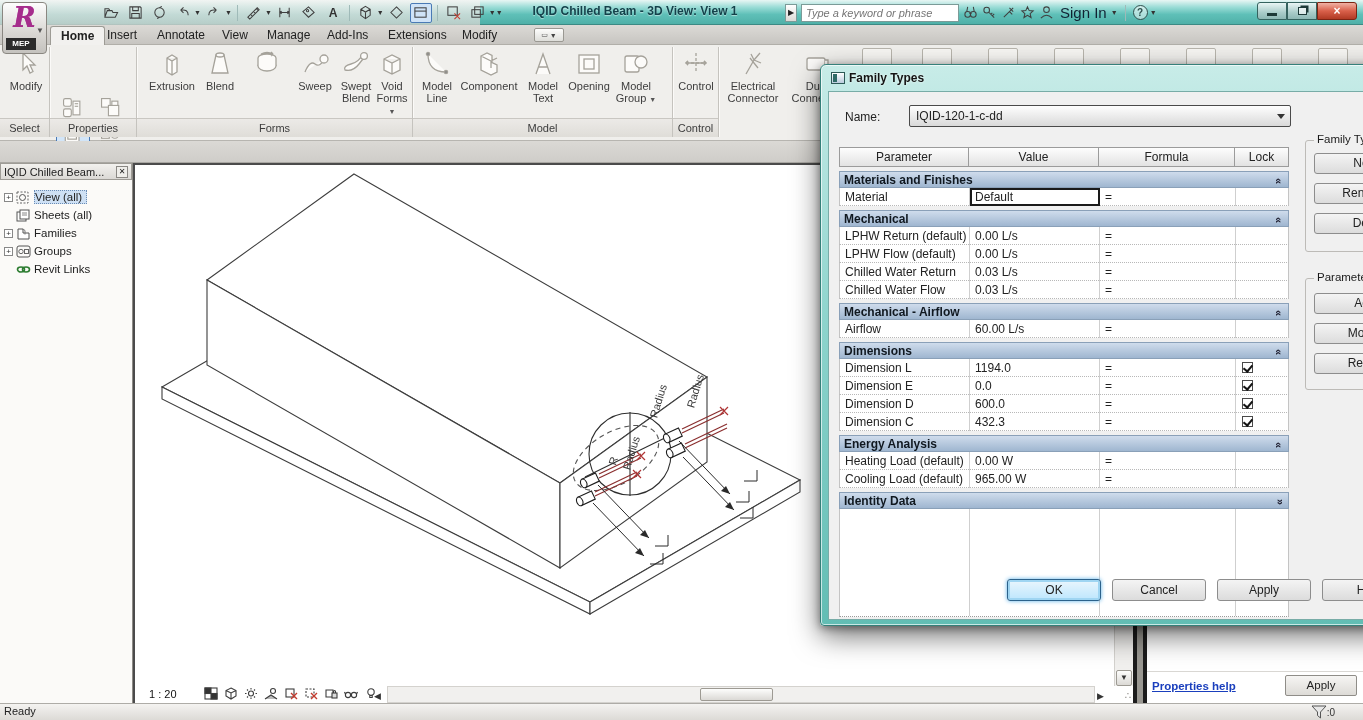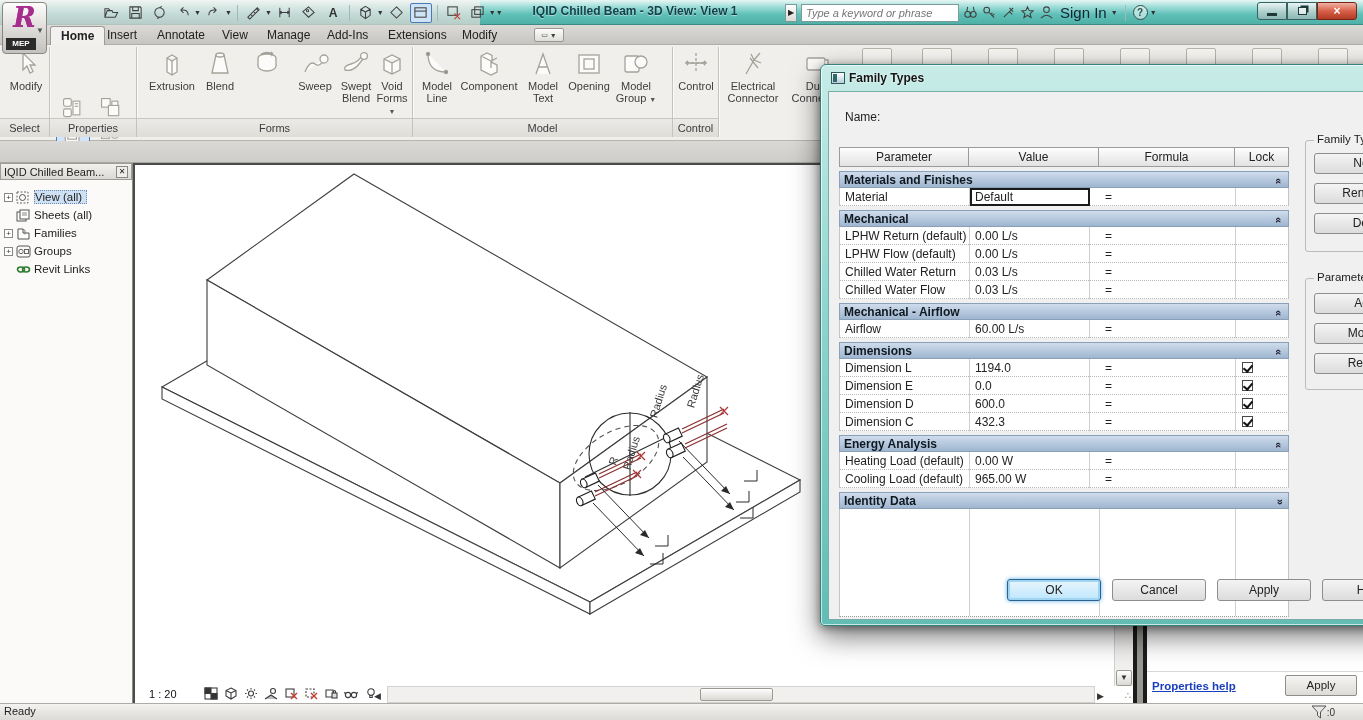--- a/index.html
+++ b/index.html
@@ -134,21 +134,21 @@
     font-size:12px; text-align:center; line-height:18px; }
   .tsec { position:absolute; left:0; width:450px; height:17px; background:linear-gradient(#cfdcec,#9fb6d0);
     border:1px solid #8aa0b8; font-weight:bold; font-size:12px; padding:1px 4px; color:#101820; }
   .tsec .chev { position:absolute; right:6px; top:3px; font-weight:bold; font-size:11px; color:#223; display:inline-block; transform:rotate(90deg); }
   .tsec .chev.down { transform:rotate(-90deg); }
   .trow { position:absolute; left:0; width:450px; height:18px; background:#fff; border-left:1px solid #c4c4c4;
     border-right:1px solid #c4c4c4; border-bottom:1px dotted #b8b8b8; }
   .tc { position:absolute; top:0; height:18px; font-size:12px; padding:2px 0 0 5px; border-right:1px solid #cfcfcf;
     white-space:nowrap; overflow:hidden; }
   .tc.p { left:0; width:130px; }
-  .tc.v { left:130px; width:120px; }
+  .tc.v { left:130px; width:130px; }
   .tc.f { left:260px; width:136px; color:#222; }
   .tc.l { left:396px; width:53px; border-right:none; }
   .tc.v.focus { outline:2px solid #1a1a1a; outline-offset:-2px; }
   .cb { position:absolute; left:6px; top:3px; width:11px; height:11px; border:1px solid #4a4a4a; background:#fff; }
   .cb::after { content:""; position:absolute; left:2px; top:0px; width:4px; height:7px; border:solid #141414;
     border-width:0 2px 2px 0; transform:rotate(40deg); }
   .temptyarea { position:absolute; left:0; top:417px; width:450px; height:53px; background:#fff;
     border:1px solid #c4c4c4; border-top:none; border-bottom:1px dotted #9a9a9a; }
   .temptyarea i { position:absolute; top:0; width:1px; height:100%; background:#cfcfcf; }
   .dlgbtn { position:absolute; height:22px; width:94px; background:linear-gradient(#f4f4f4,#dcdcdc);
@@ -686,20 +686,24 @@
         </svg>
       <span>:0</span>
     </span>
   </div>
 
   <div class="dialog">
     <div class="dticon"></div>
     <div class="dtitle">Family Types</div>
     <div class="dbody">
       <span class="nlabel">Name:</span>
+      <div class="combo">
+        <span>IQID-120-1-c-dd</span>
+        <span class="comboarrow"></span>
+      </div>
 
       <div class="tablewrap">
         <div class="thead" style="left:0; width:130px;">Parameter</div>
         <div class="thead" style="left:129px; width:131px;">Value</div>
         <div class="thead" style="left:259px; width:137px;">Formula</div>
         <div class="thead" style="left:395px; width:55px;">Lock</div>
 
         <div class="tsec" style="top:24px"><span>Materials and Finishes</span><span class="chev">«</span></div>
         <div class="trow" style="top:41px">
           <div class="tc p">Material</div>

